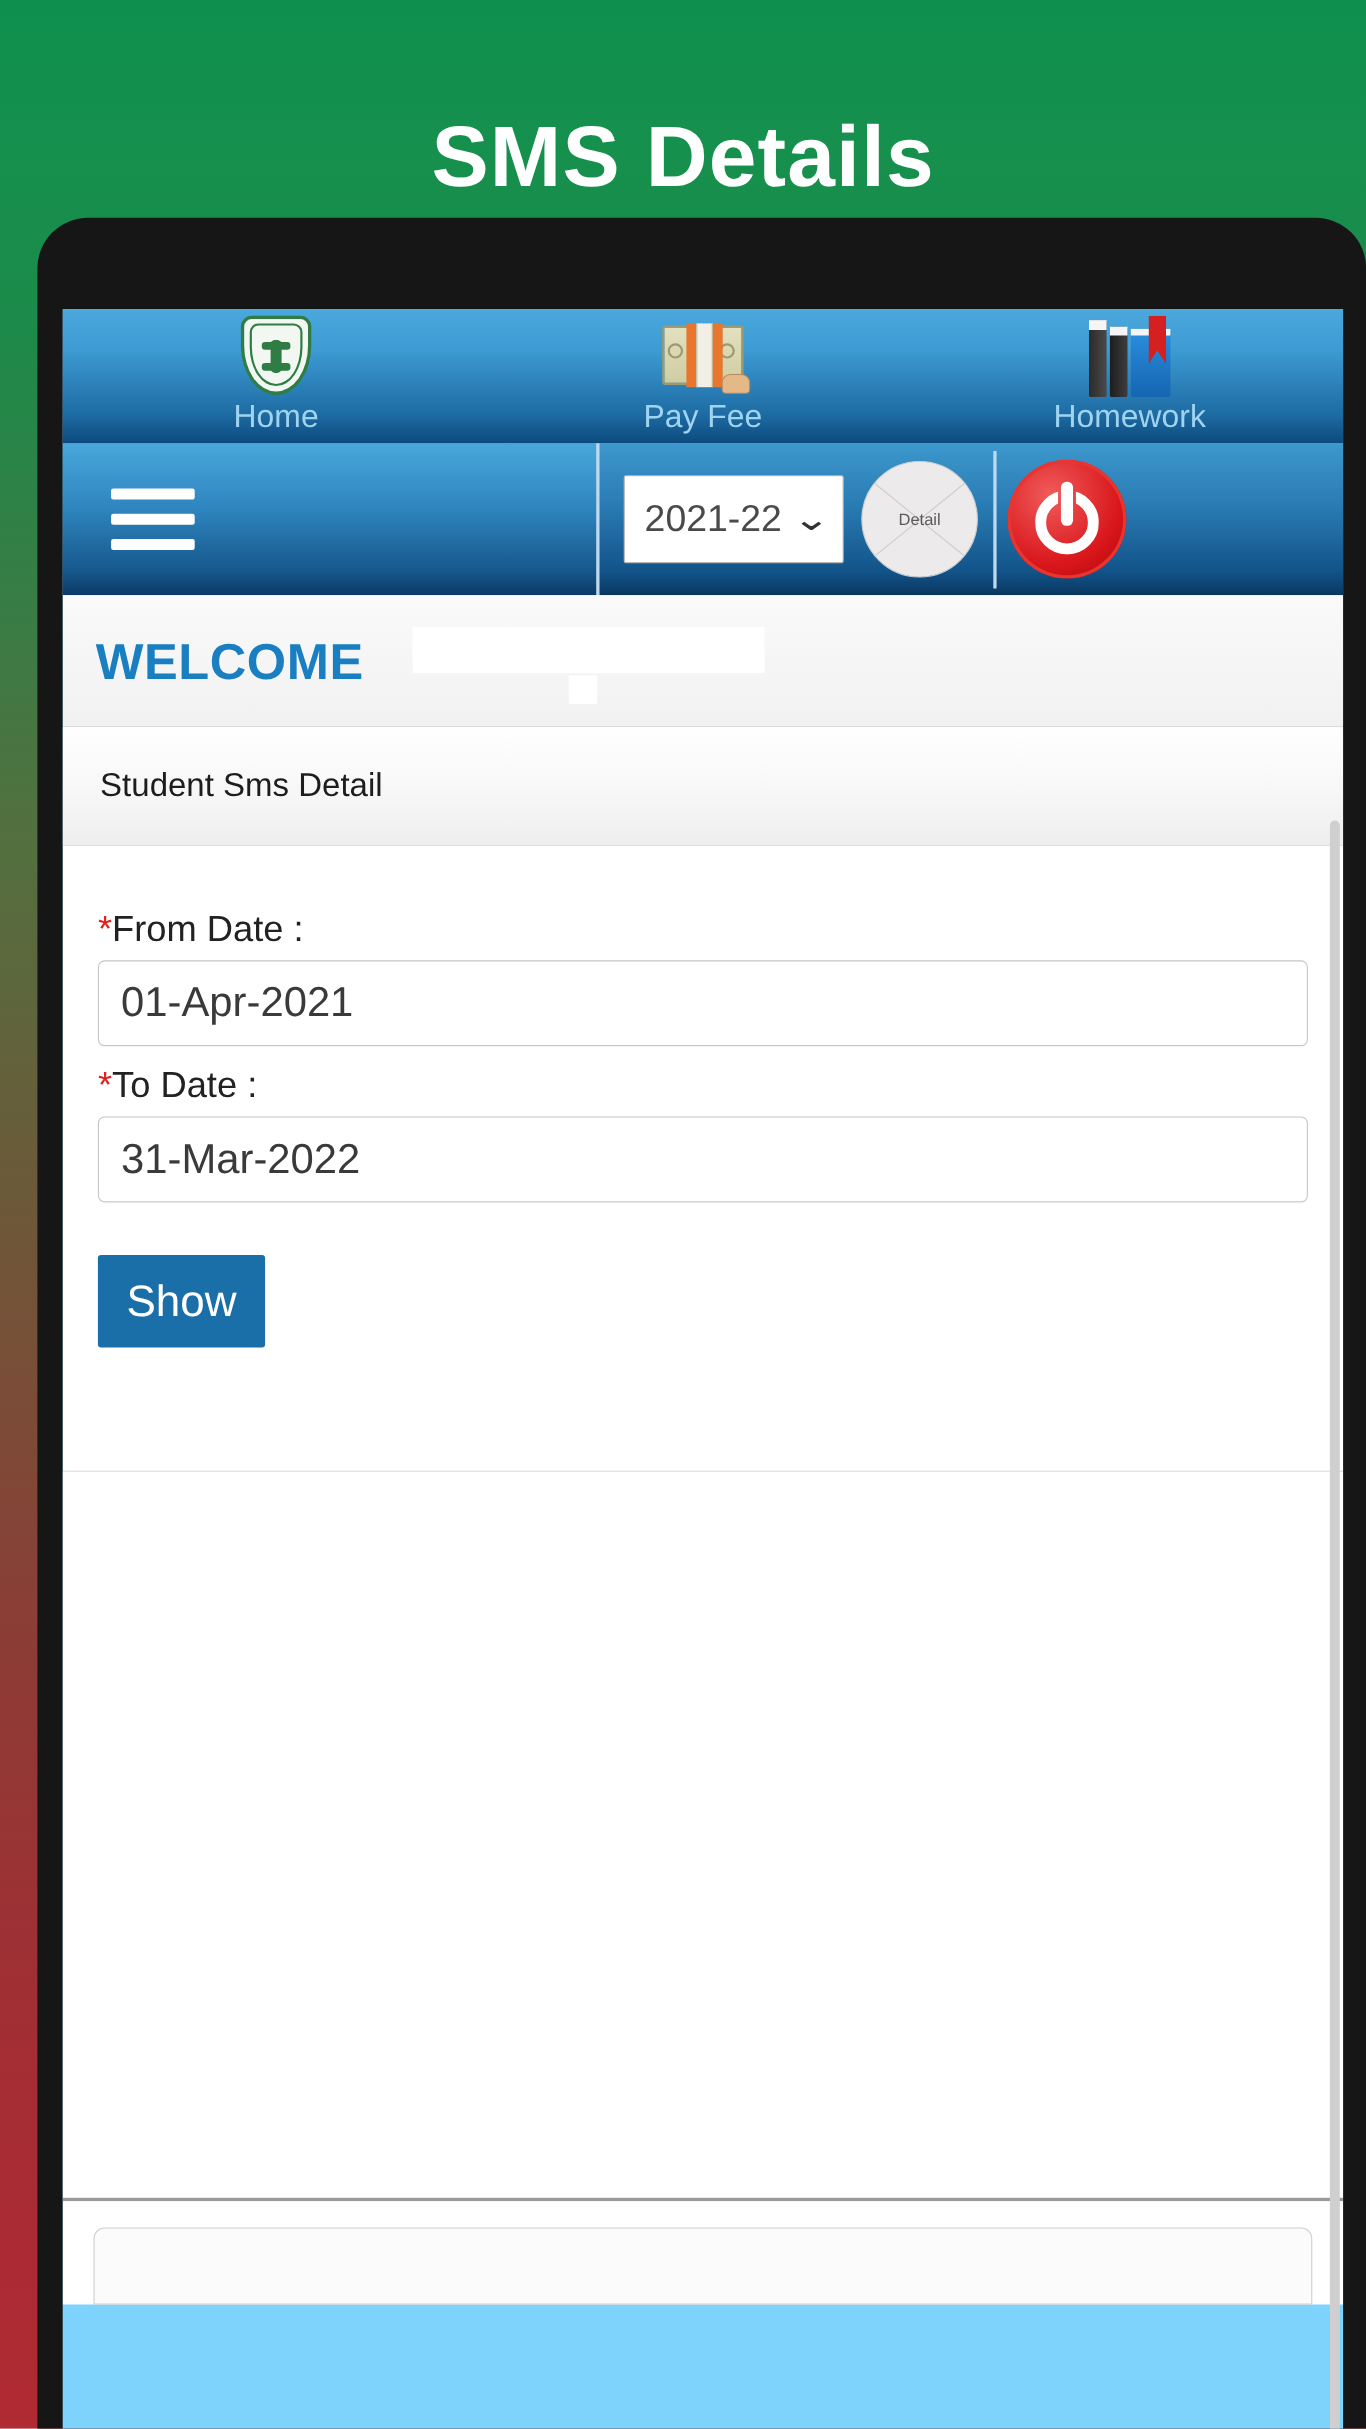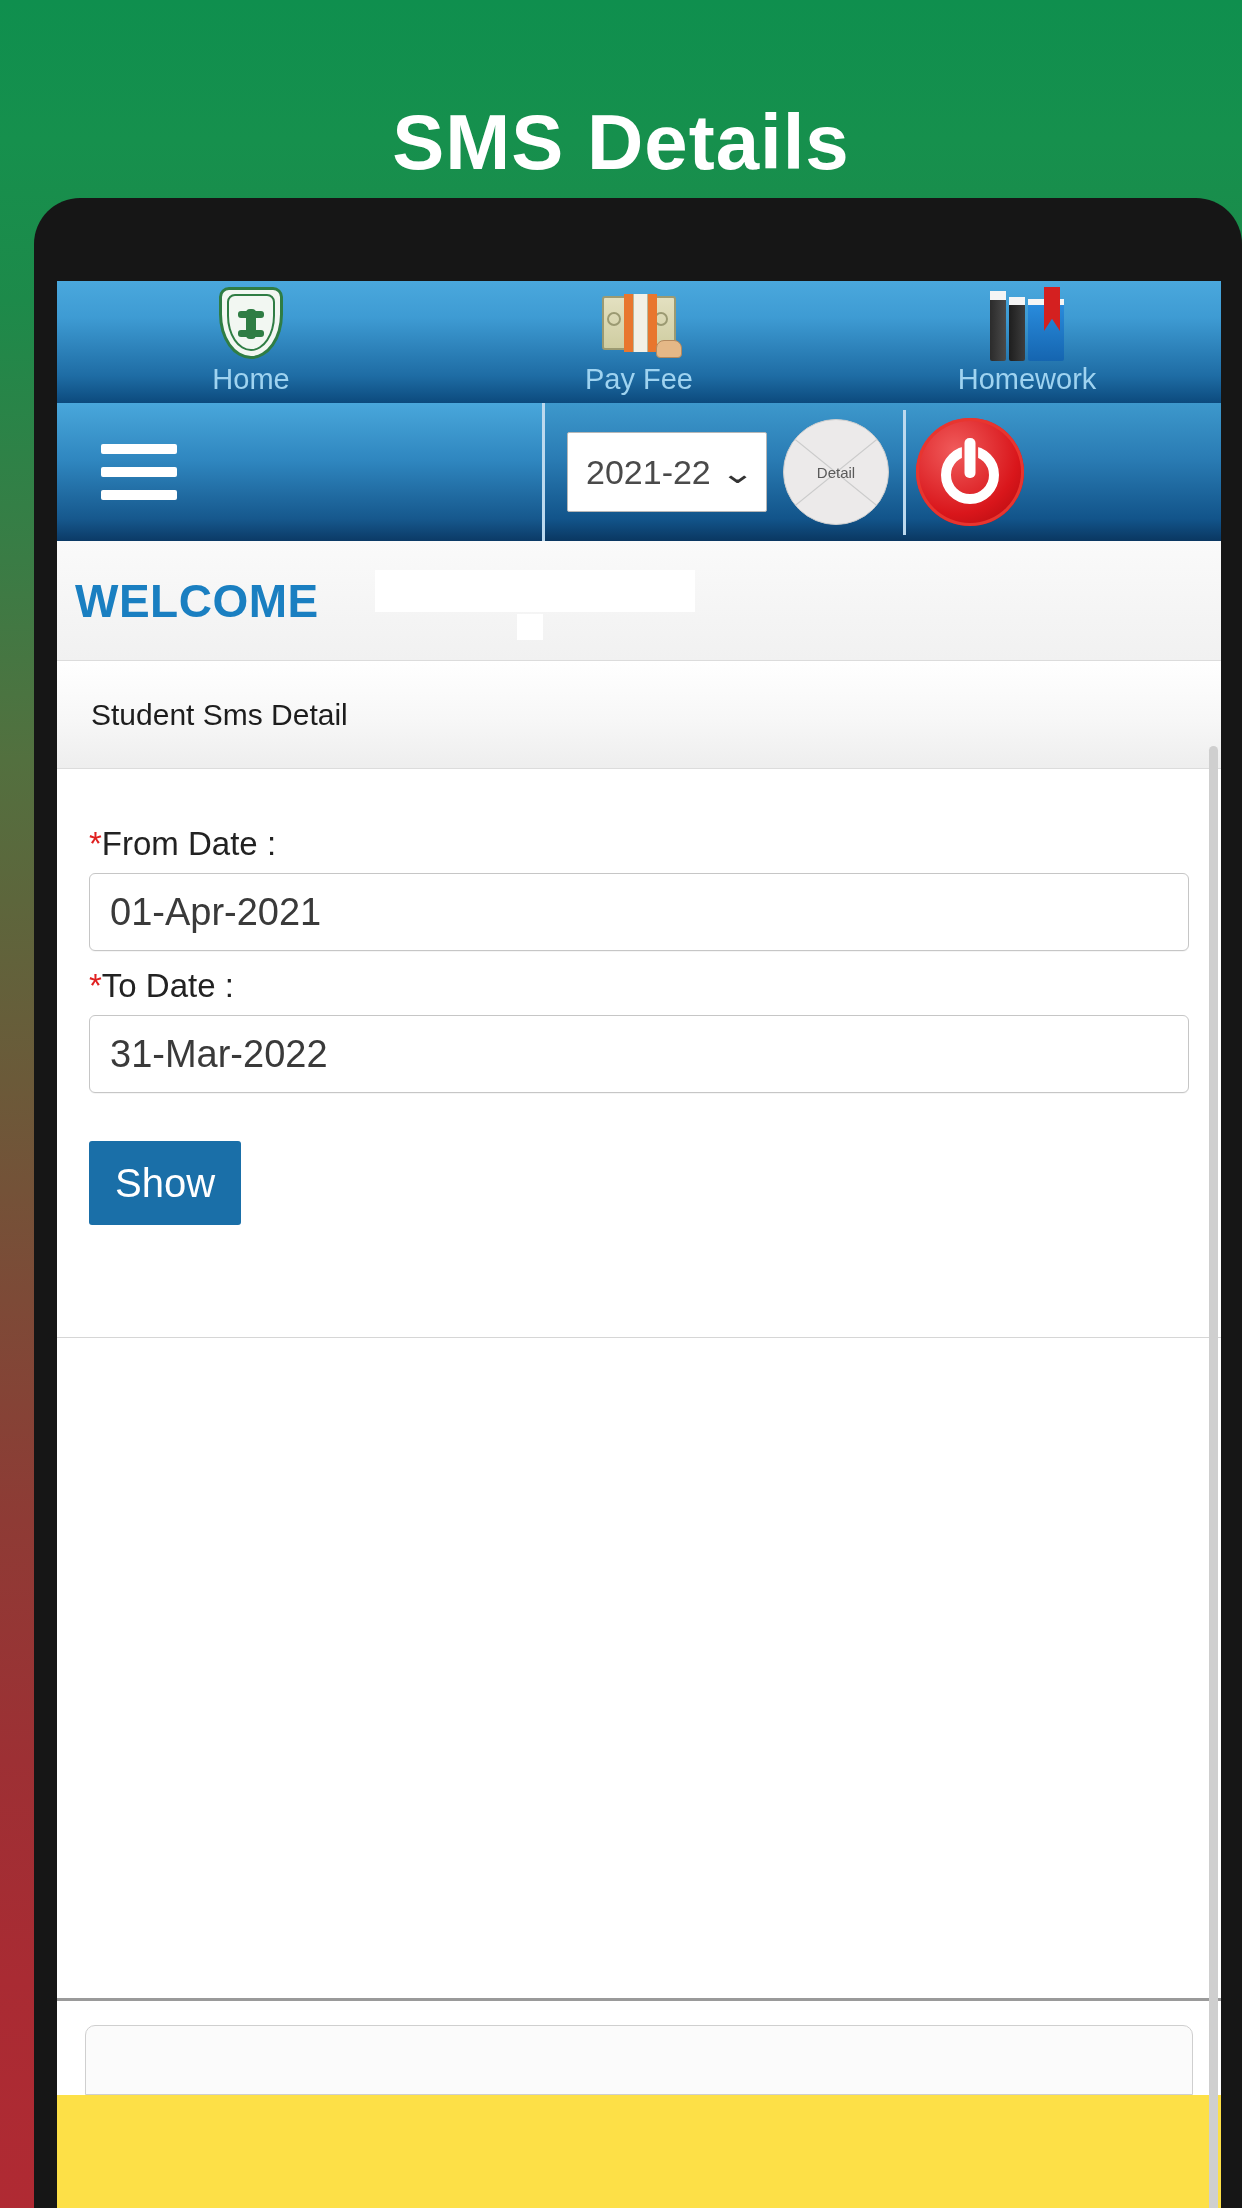--- a/index.html
+++ b/index.html
@@ -35,21 +35,21 @@
     position: absolute;
     left: 34px; top: 198px;
     width: 1208px; height: 2010px;
     background: #161616;
     border-radius: 46px 46px 0 0;
   }
   .phone-inner {
     position: absolute;
     left: 23px; top: 83px;
     width: 1164px; height: 1927px;
-    background: #fde047;
+    background: #7dd3fc;
     overflow: hidden;
   }
 
   
   .topnav {
     position: relative;
     width: 100%; height: 122px;
     background: linear-gradient(to bottom, #4aa8dd 0%, #3e9bd3 30%, #1e6ca4 78%, #0c4a7d 100%);
     display: flex;
     align-items: flex-end;
@@ -247,21 +247,21 @@
     width: 11px; height: 40px; background: #ffffff; border-radius: 5px;
   }
 
   
   .welcome {
     position: relative;
     width: 100%; height: 120px;
     background: linear-gradient(to bottom, #fafafa, #f1f1f1);
     border-bottom: 1px solid #dcdcdc;
     display: flex; align-items: center;
-    padding-left: 18px;
+    padding-left: 30px;
   }
   .welcome-text {
     color: #1a7fc1;
     font-size: 46px;
     font-weight: bold;
     letter-spacing: 0.5px;
   }
   .redact {
     position: absolute;
     left: 318px; top: 29px;

